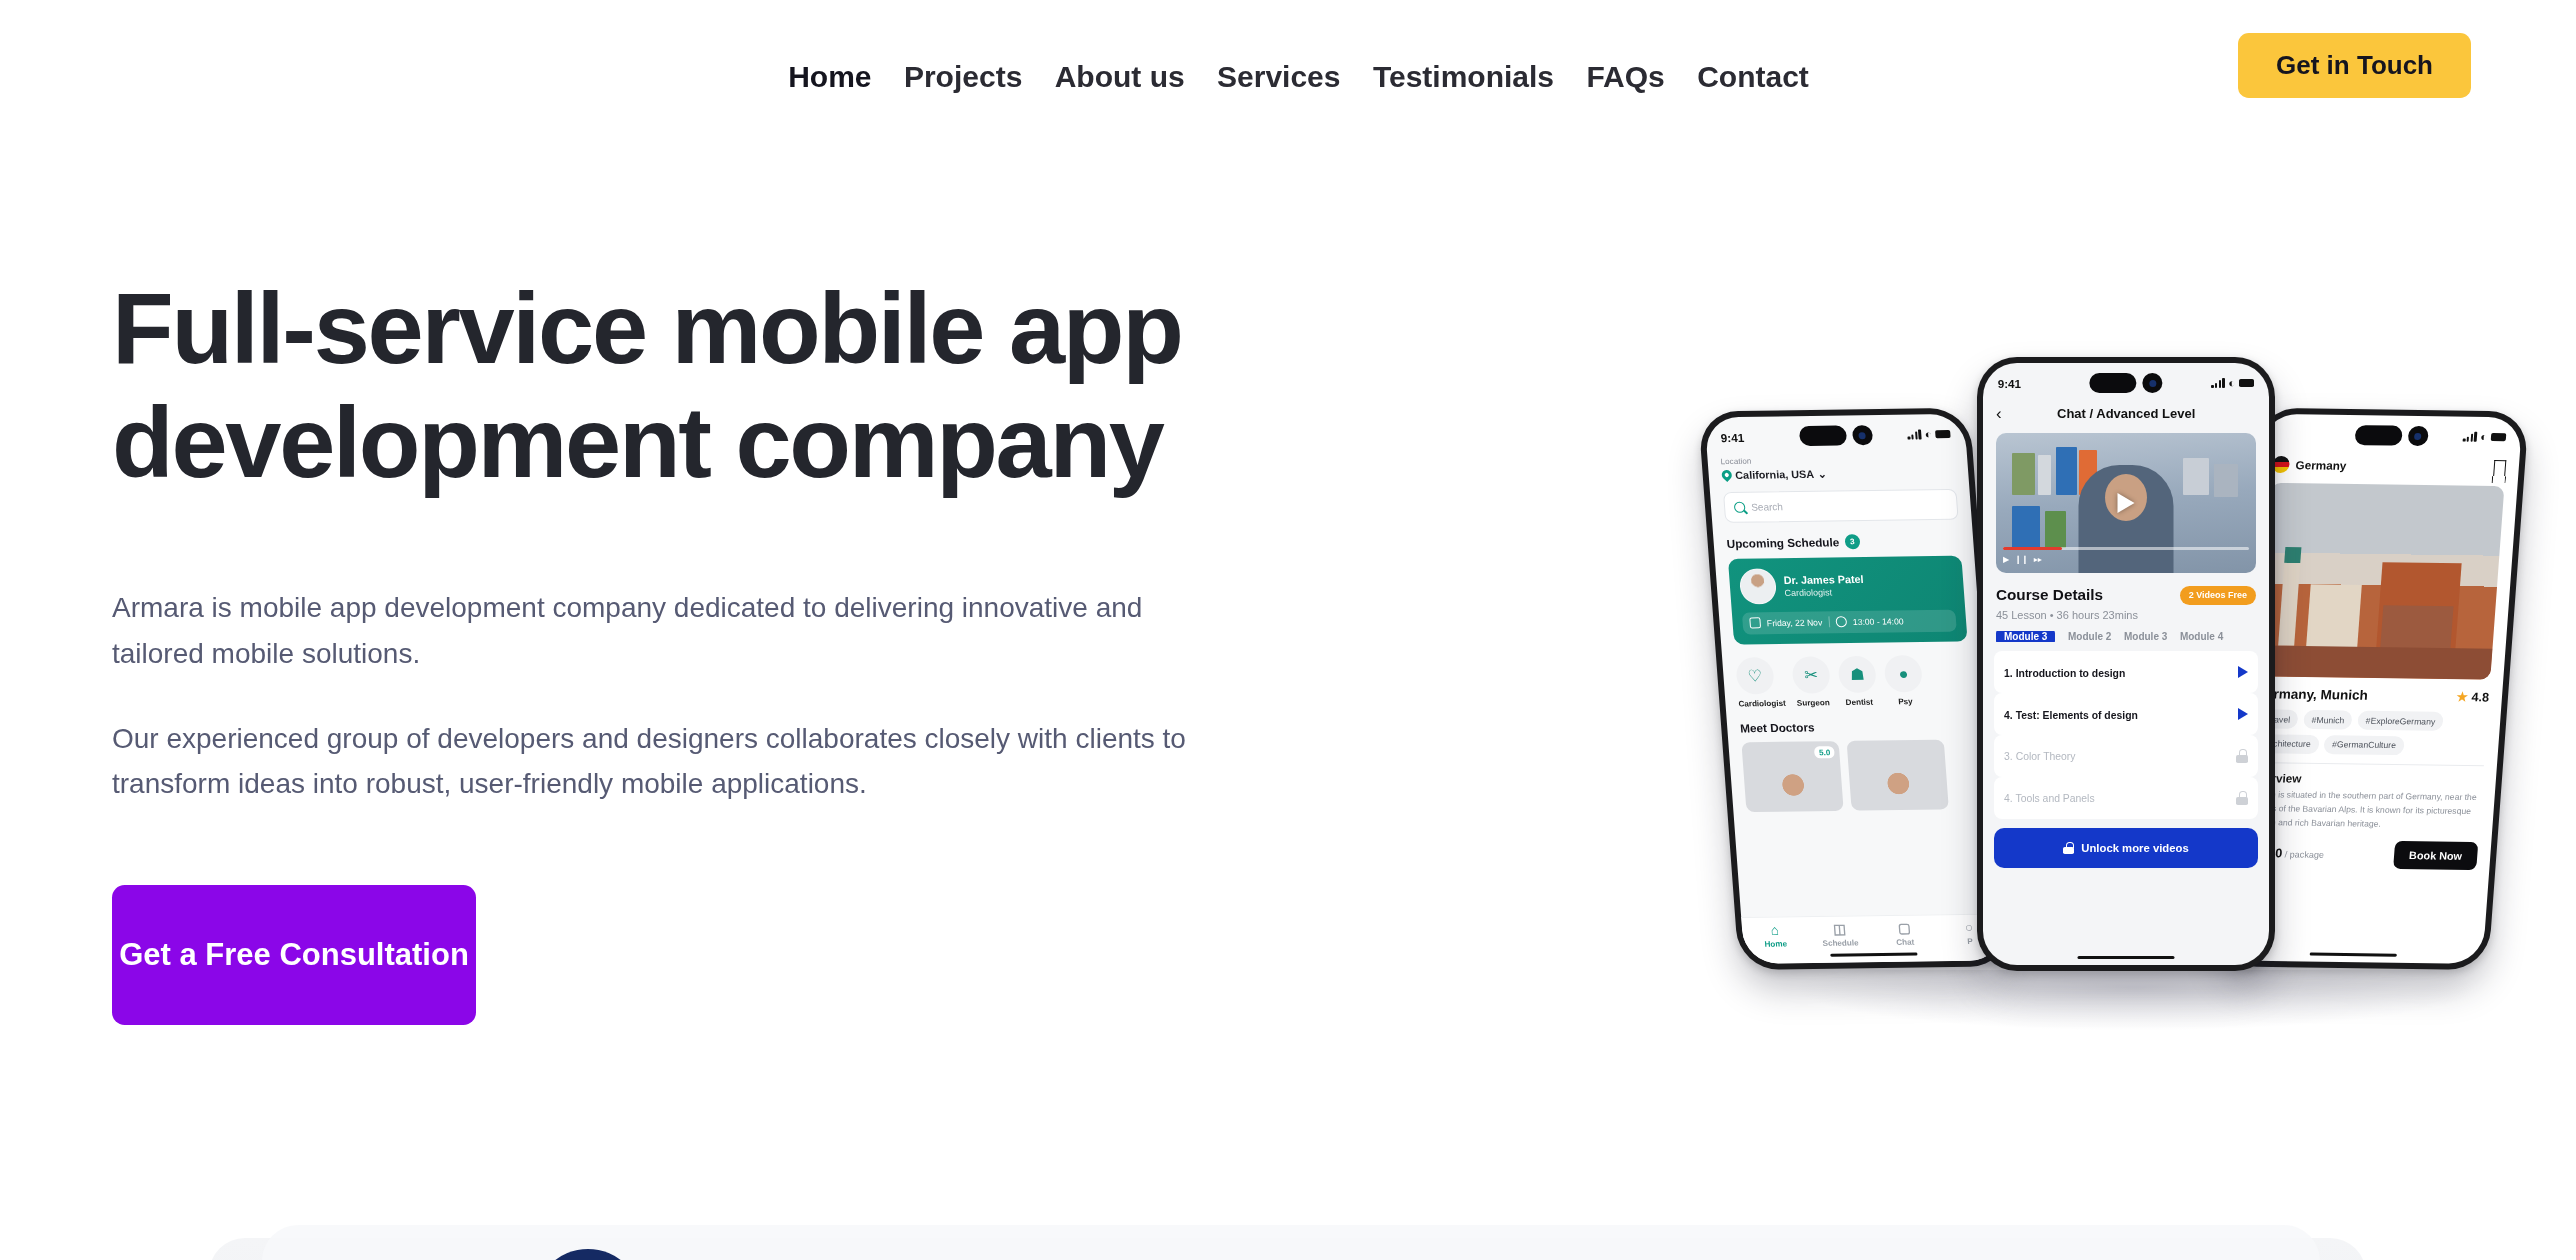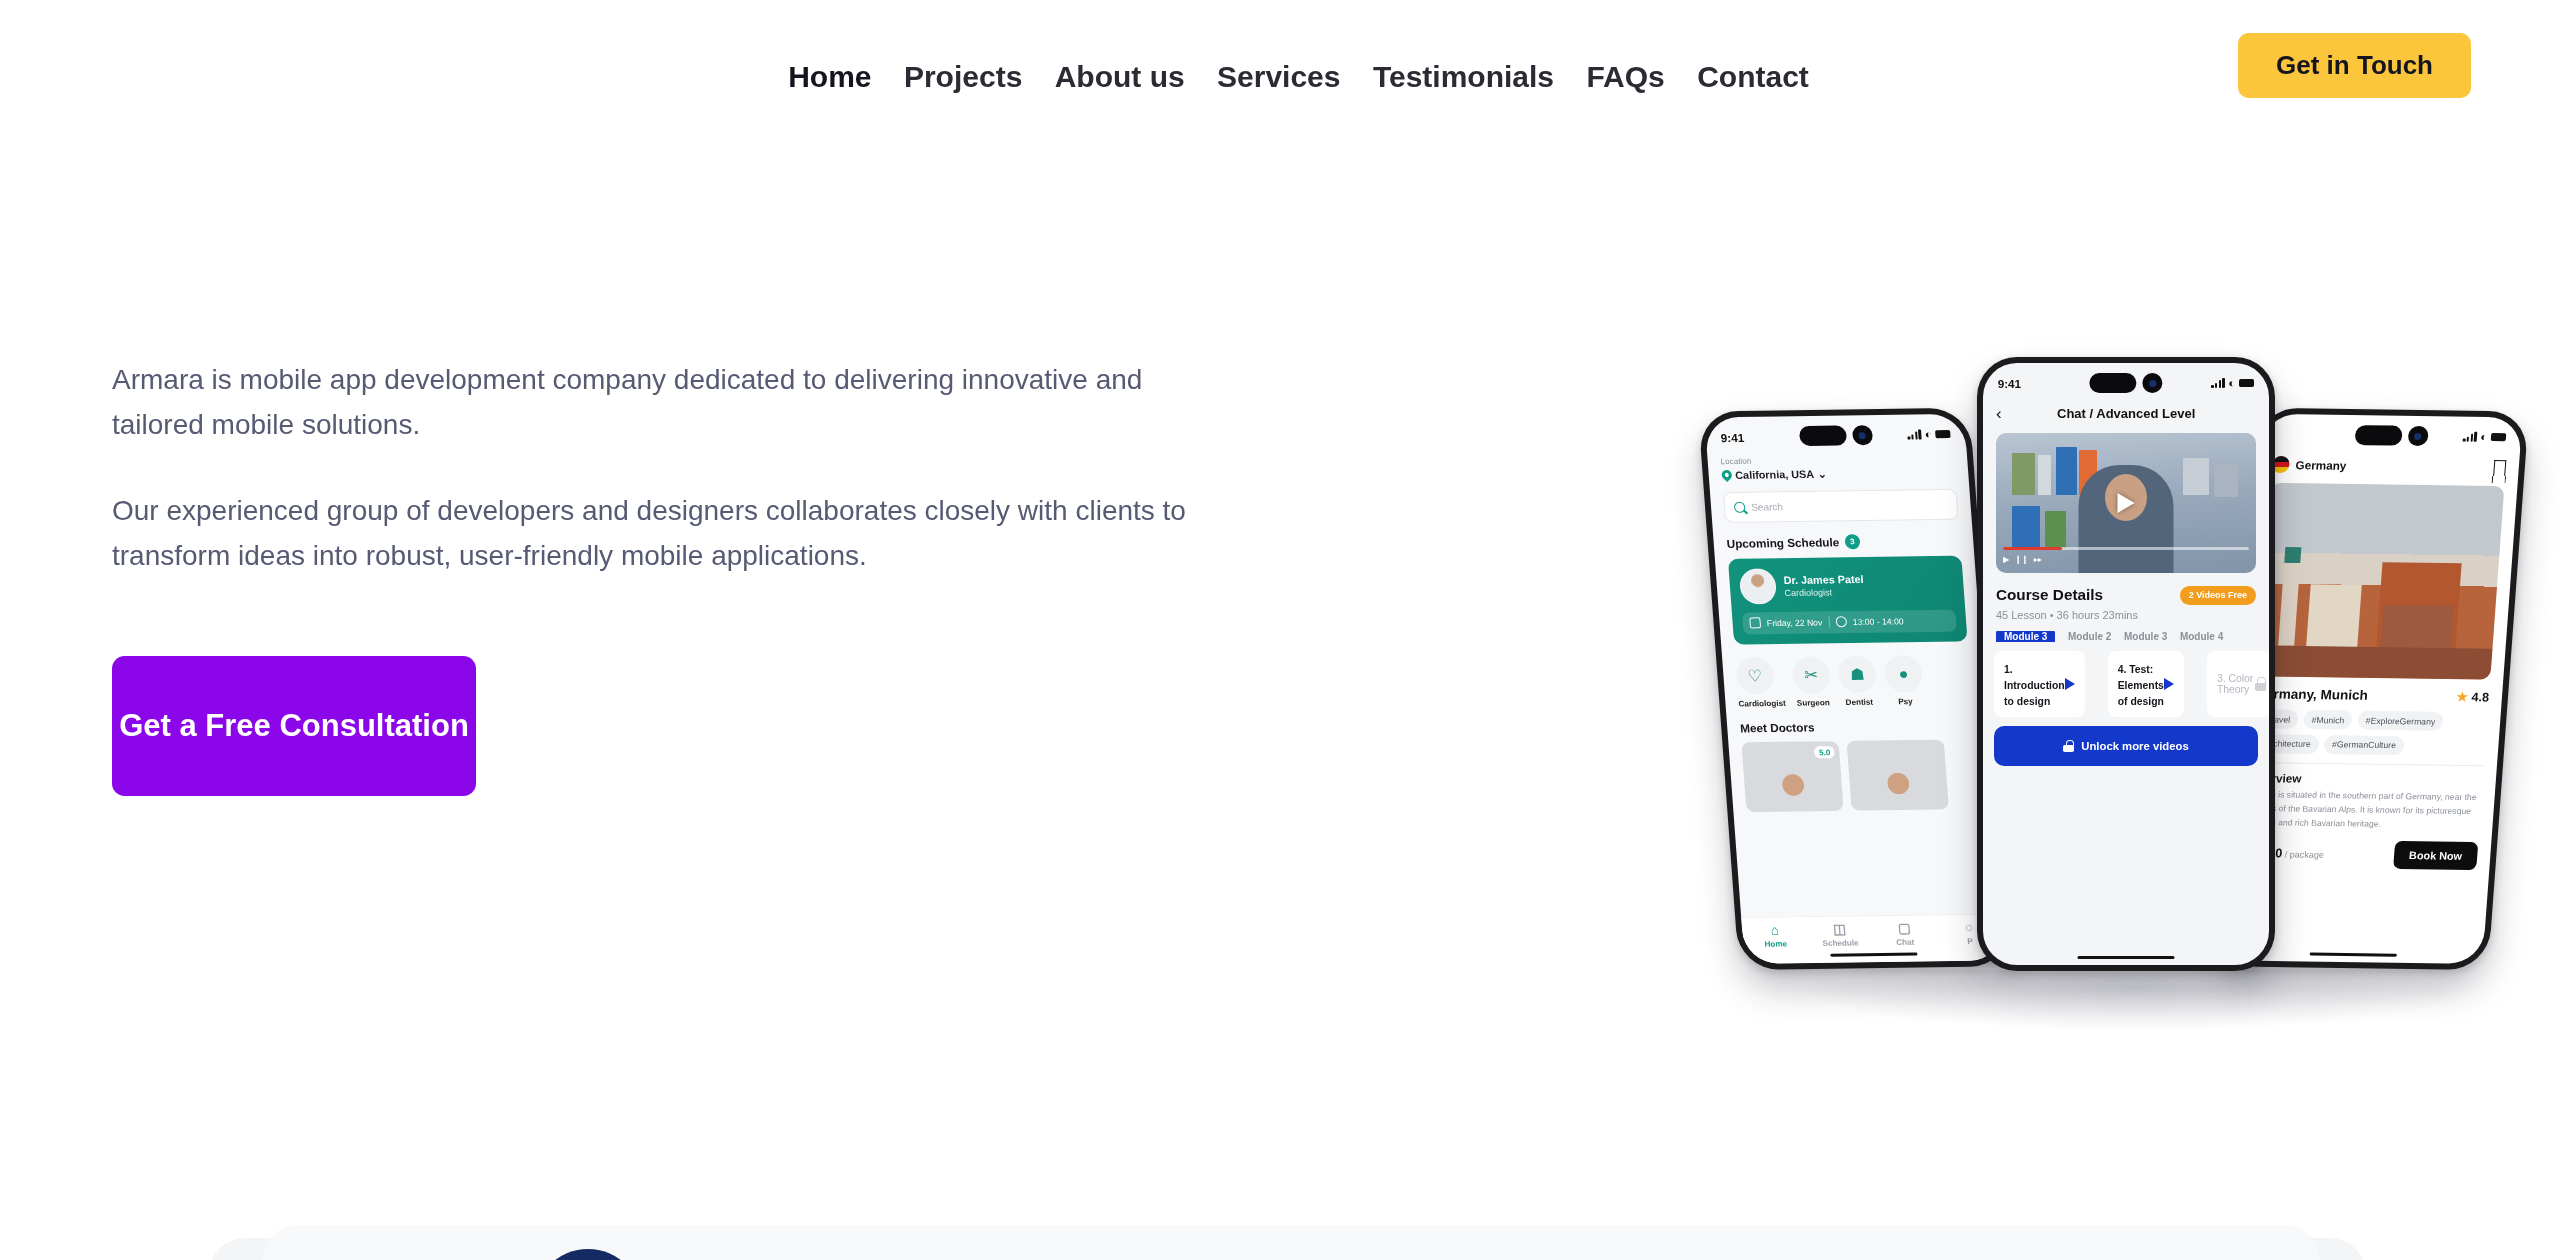--- a/index.html
+++ b/index.html
@@ -219,21 +219,21 @@
     background:rgba(255,255,255,.55);border-radius:1.8px;}
   .cc-prog i{position:absolute;left:0;top:0;height:100%;width:24%;background:#e23b2e;border-radius:1.8px;}
   .cc-head2 { margin:12.6px 12.6px 0;display:flex;align-items:center;justify-content:space-between;}
   .cc-h { font-size:15.3px;font-weight:700;color:#101014;}
   .cc-free { background:#F29D1E;color:#fff;font-size:9px;font-weight:700;
     padding:4.5px 9px;border-radius:11.7px;white-space:nowrap;}
   .cc-sub { margin:4.5px 12.6px 0;font-size:11px;color:#8b9099;}
   .cc-mods { margin:10px 0 0;padding:0 12.6px;display:flex;gap:12.6px;font-size:10px;color:#8b9099;
     font-weight:600;white-space:nowrap;overflow:hidden;}
   .cc-mods .on{background:#1438C9;color:#fff;padding:3.6px 8.1px;border-radius:5.4px;margin:-3.6px 0;}
-  .cc-list{margin:9px 10.8px 0;display:flex;flex-direction:row;gap:23px;}
+  .cc-list{margin:9px 10.8px 0;display:flex;flex-direction:column;gap:0;}
   .cc-item{background:#fff;border-radius:8.1px;padding:9px 10px;display:flex;
     align-items:center;justify-content:space-between;min-height:42px;}
   .cc-in{font-size:10.4px;font-weight:700;color:#15151c;}
   .cc-in.lock{font-weight:400;color:#b3b8c0;}
   .cc-bar{margin-top:4.5px;height:2.3px;width:99px;background:#e2e5e9;border-radius:1.8px;position:relative;}
   .cc-bar i{position:absolute;left:0;top:0;height:100%;background:#16A45C;border-radius:1.8px;}
   .cc-tri{width:0;height:0;border-left:10px solid #1438C9;border-top:6.3px solid transparent;
     border-bottom:6.3px solid transparent;}
   .cc-lock{width:11.7px;height:13.5px;position:relative;opacity:.42;}
   .cc-lock::before{content:"";position:absolute;bottom:0;width:11.7px;height:8.1px;
@@ -326,20 +326,21 @@
       <a class="nav-item">Services</a>
       <a class="nav-item">Testimonials</a>
       <a class="nav-item">FAQs</a>
       <a class="nav-item">Contact</a>
     </nav>
 
     <button class="cta-header">Get in Touch</button>
   </header>
 
   <section class="hero-left">
+    <h1 class="hero-title">Full-service mobile app development company</h1>
     <p class="hero-para p1">Armara is mobile app development company dedicated to delivering innovative and tailored mobile solutions.</p>
     <p class="hero-para p2">Our experienced group of developers and designers collaborates closely with clients to transform ideas into robust, user-friendly mobile applications.</p>
     <button class="cta-main">Get a Free Consultation</button>
   </section>
 
   <div class="phones-shadow"></div>
   <div class="phones">
 
     <div class="phone" id="phone-left">
       <div class="screen">

